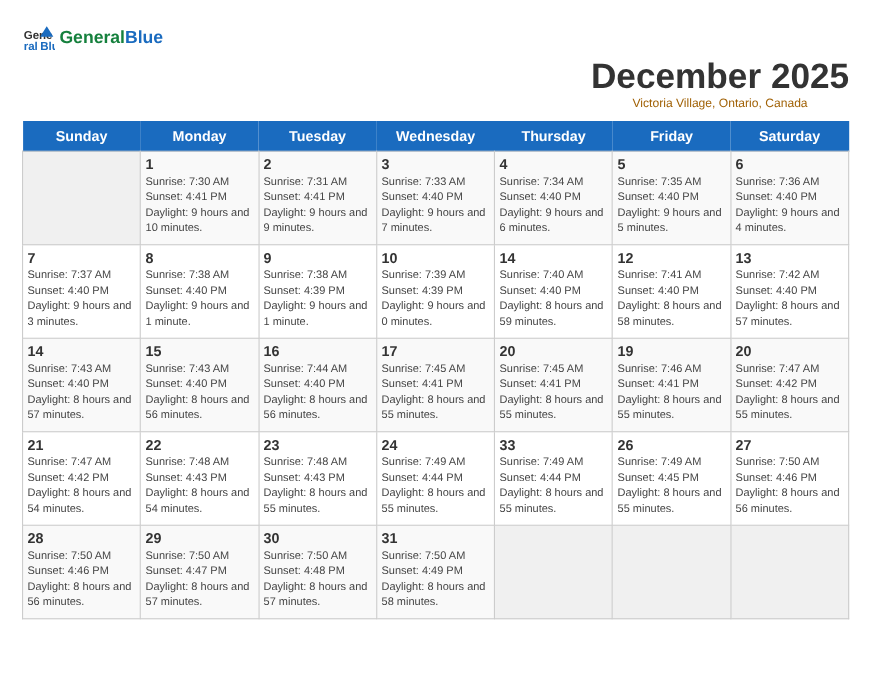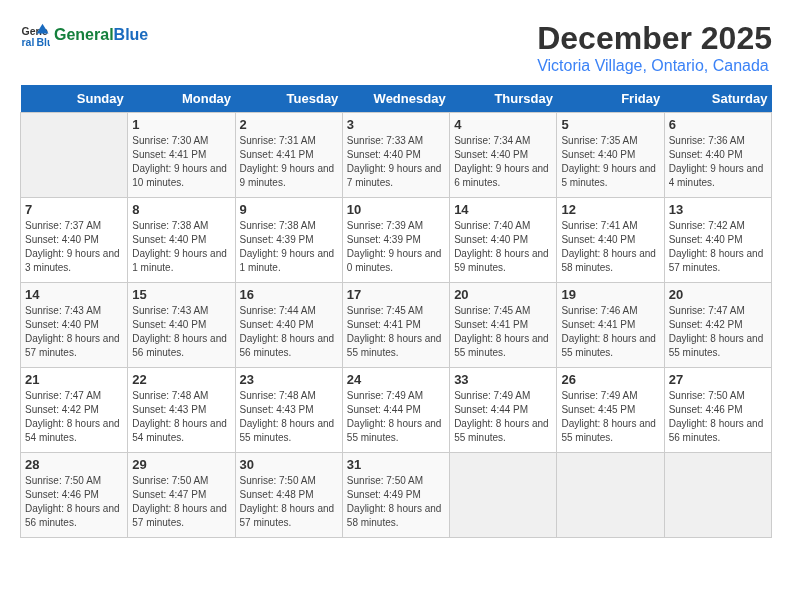--- a/index.html
+++ b/index.html
@@ -19,41 +19,42 @@
     .logo {
       display: flex;
       align-items: center;
     }
     .logo-icon {
       width: 30px;
       height: 30px;
       margin-right: 4px;
     }
     .title-section {
-      text-align: left;
+      text-align: center;
+      margin-top: 31px;
     }
     .month-title {
       font-size: 32px;
       font-weight: bold;
       color: #333;
     }
     .location-title {
-      font-size: 16px;
-      color: #3b82f6;
+      font-size: 11px;
+      color: #a16207;
     }
     table {
       width: 100%;
       border-collapse: collapse;
       font-size: 11px;
     }
     thead tr th {
       background-color: #1a6bbf;
       color: #fff;
       padding: 6px 4px;
-      text-align: right;
+      text-align: center;
       font-size: 13px;
       font-weight: bold;
     }
     tbody tr td {
       border: 1px solid #ccc;
       vertical-align: top;
       padding: 4px;
       width: calc(100% / 7);
       min-height: 80px;
       height: 85px;

